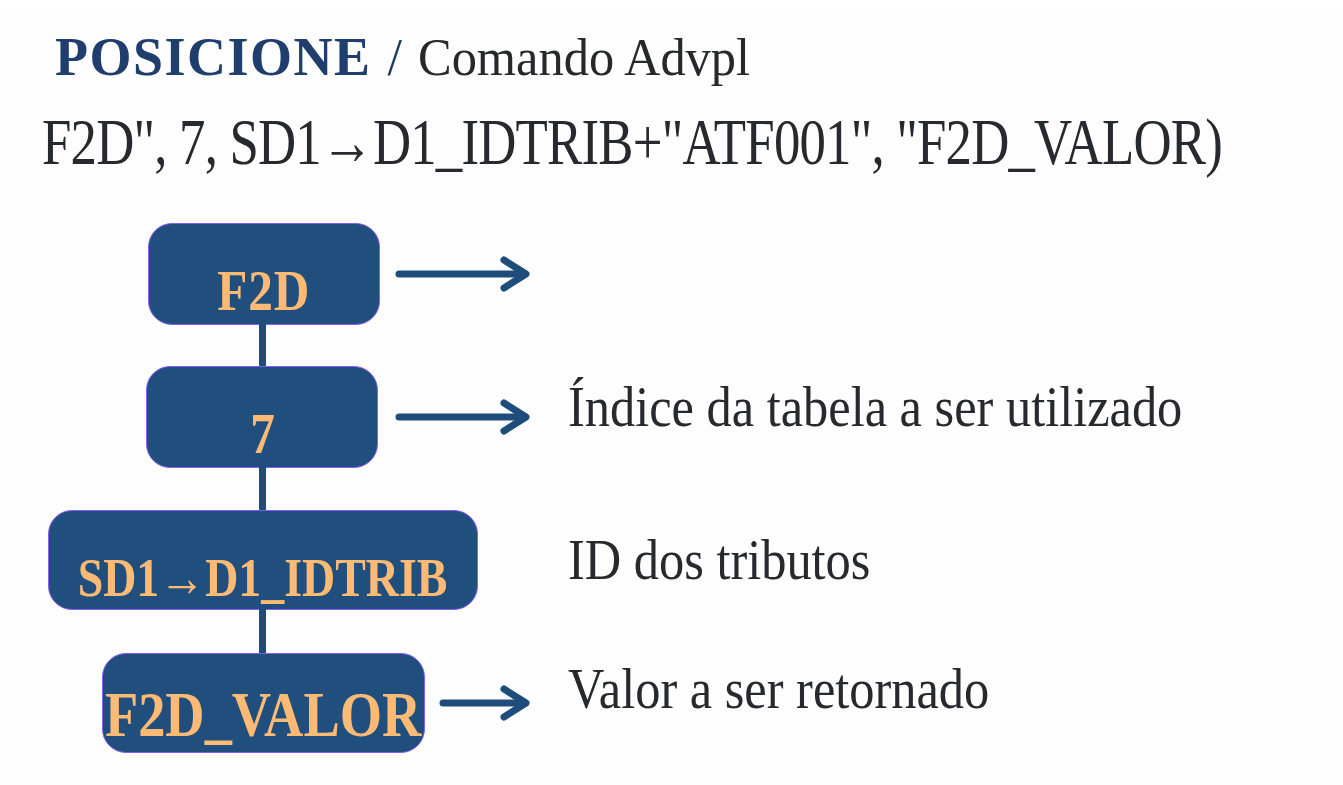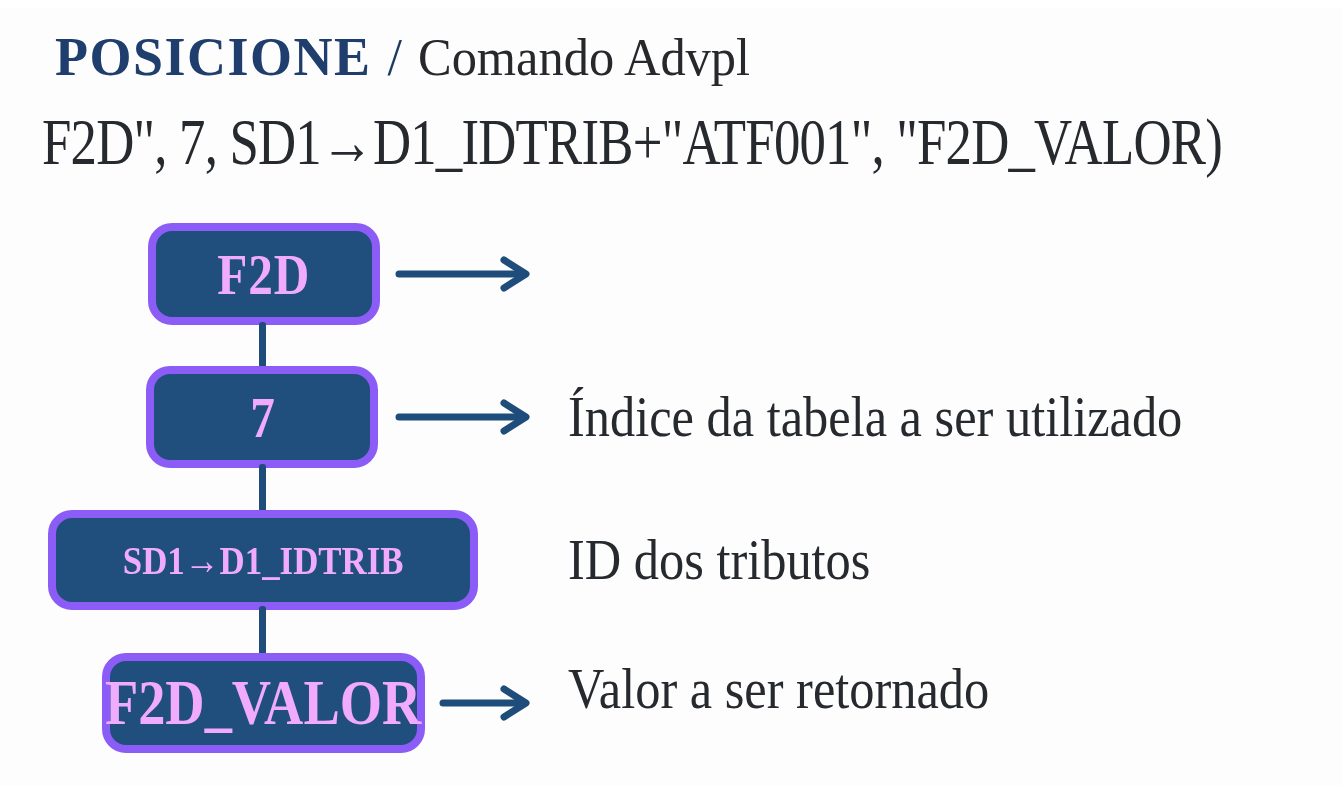--- a/index.html
+++ b/index.html
@@ -32,33 +32,33 @@
   .code-line{
     position:absolute;left:42px;top:96px;
     font-size:66px;font-weight:400;color:#26292d;
     letter-spacing:-1px;white-space:nowrap;
     display:inline-block;transform:scaleX(.80);transform-origin:0 0;
   }
   
   .node{
     position:absolute;
     background:#214f7d;
-    border:8px solid #8b5cf6;
+    border:1px solid #8b5cf6;
     border-radius:24px;
     box-sizing:border-box;
-    display:flex;align-items:center;justify-content:center;
-    color:#f0abfc;font-weight:700;
+    display:flex;align-items:flex-end;justify-content:center;
+    color:#fdba74;font-weight:700;
   }
   .node .node-label{
     display:inline-block;transform:scaleX(.85);transform-origin:50% 50%;
     white-space:nowrap;
   }
   #node-1{left:148px;top:215px;width:232px;height:102px;font-size:58px;letter-spacing:1px;}
   #node-2{left:146px;top:358px;width:232px;height:102px;font-size:58px;}
-  #node-3{left:48px;top:502px;width:430px;height:100px;font-size:41px;}
+  #node-3{left:48px;top:502px;width:430px;height:100px;font-size:54px;}
   #node-4{left:102px;top:645px;width:323px;height:100px;font-size:64px;}
 
   .connector{
     position:absolute;left:259px;width:7px;background:#1e4d7b;border-radius:3px;
   }
   #connector-1{top:314px;height:48px;}
   #connector-2{top:456px;height:50px;}
   #connector-3{top:598px;height:51px;}
 
   .arrow-svg{position:absolute;display:block;}
@@ -71,21 +71,21 @@
   }
 
   .desc{
     position:absolute;left:568px;
     display:flex;align-items:center;
     color:#26292d;font-size:56px;font-weight:400;
     white-space:nowrap;
   }
   .desc span{display:inline-block;transform:scaleX(.90);transform-origin:0 50%;}
   #desc-1{top:215px;height:102px;}
-  #desc-2{top:358px;height:102px;text-align:right;}
+  #desc-2{top:348px;height:102px;text-align:right;}
   #desc-3{top:502px;height:100px;}
   #desc-4{top:631px;height:100px;text-align:right;}
 </style>
 </head>
 <body>
 
 <div id="stage">
 
   <div class="title-row">
     <span class="brand">POSICIONE</span>

